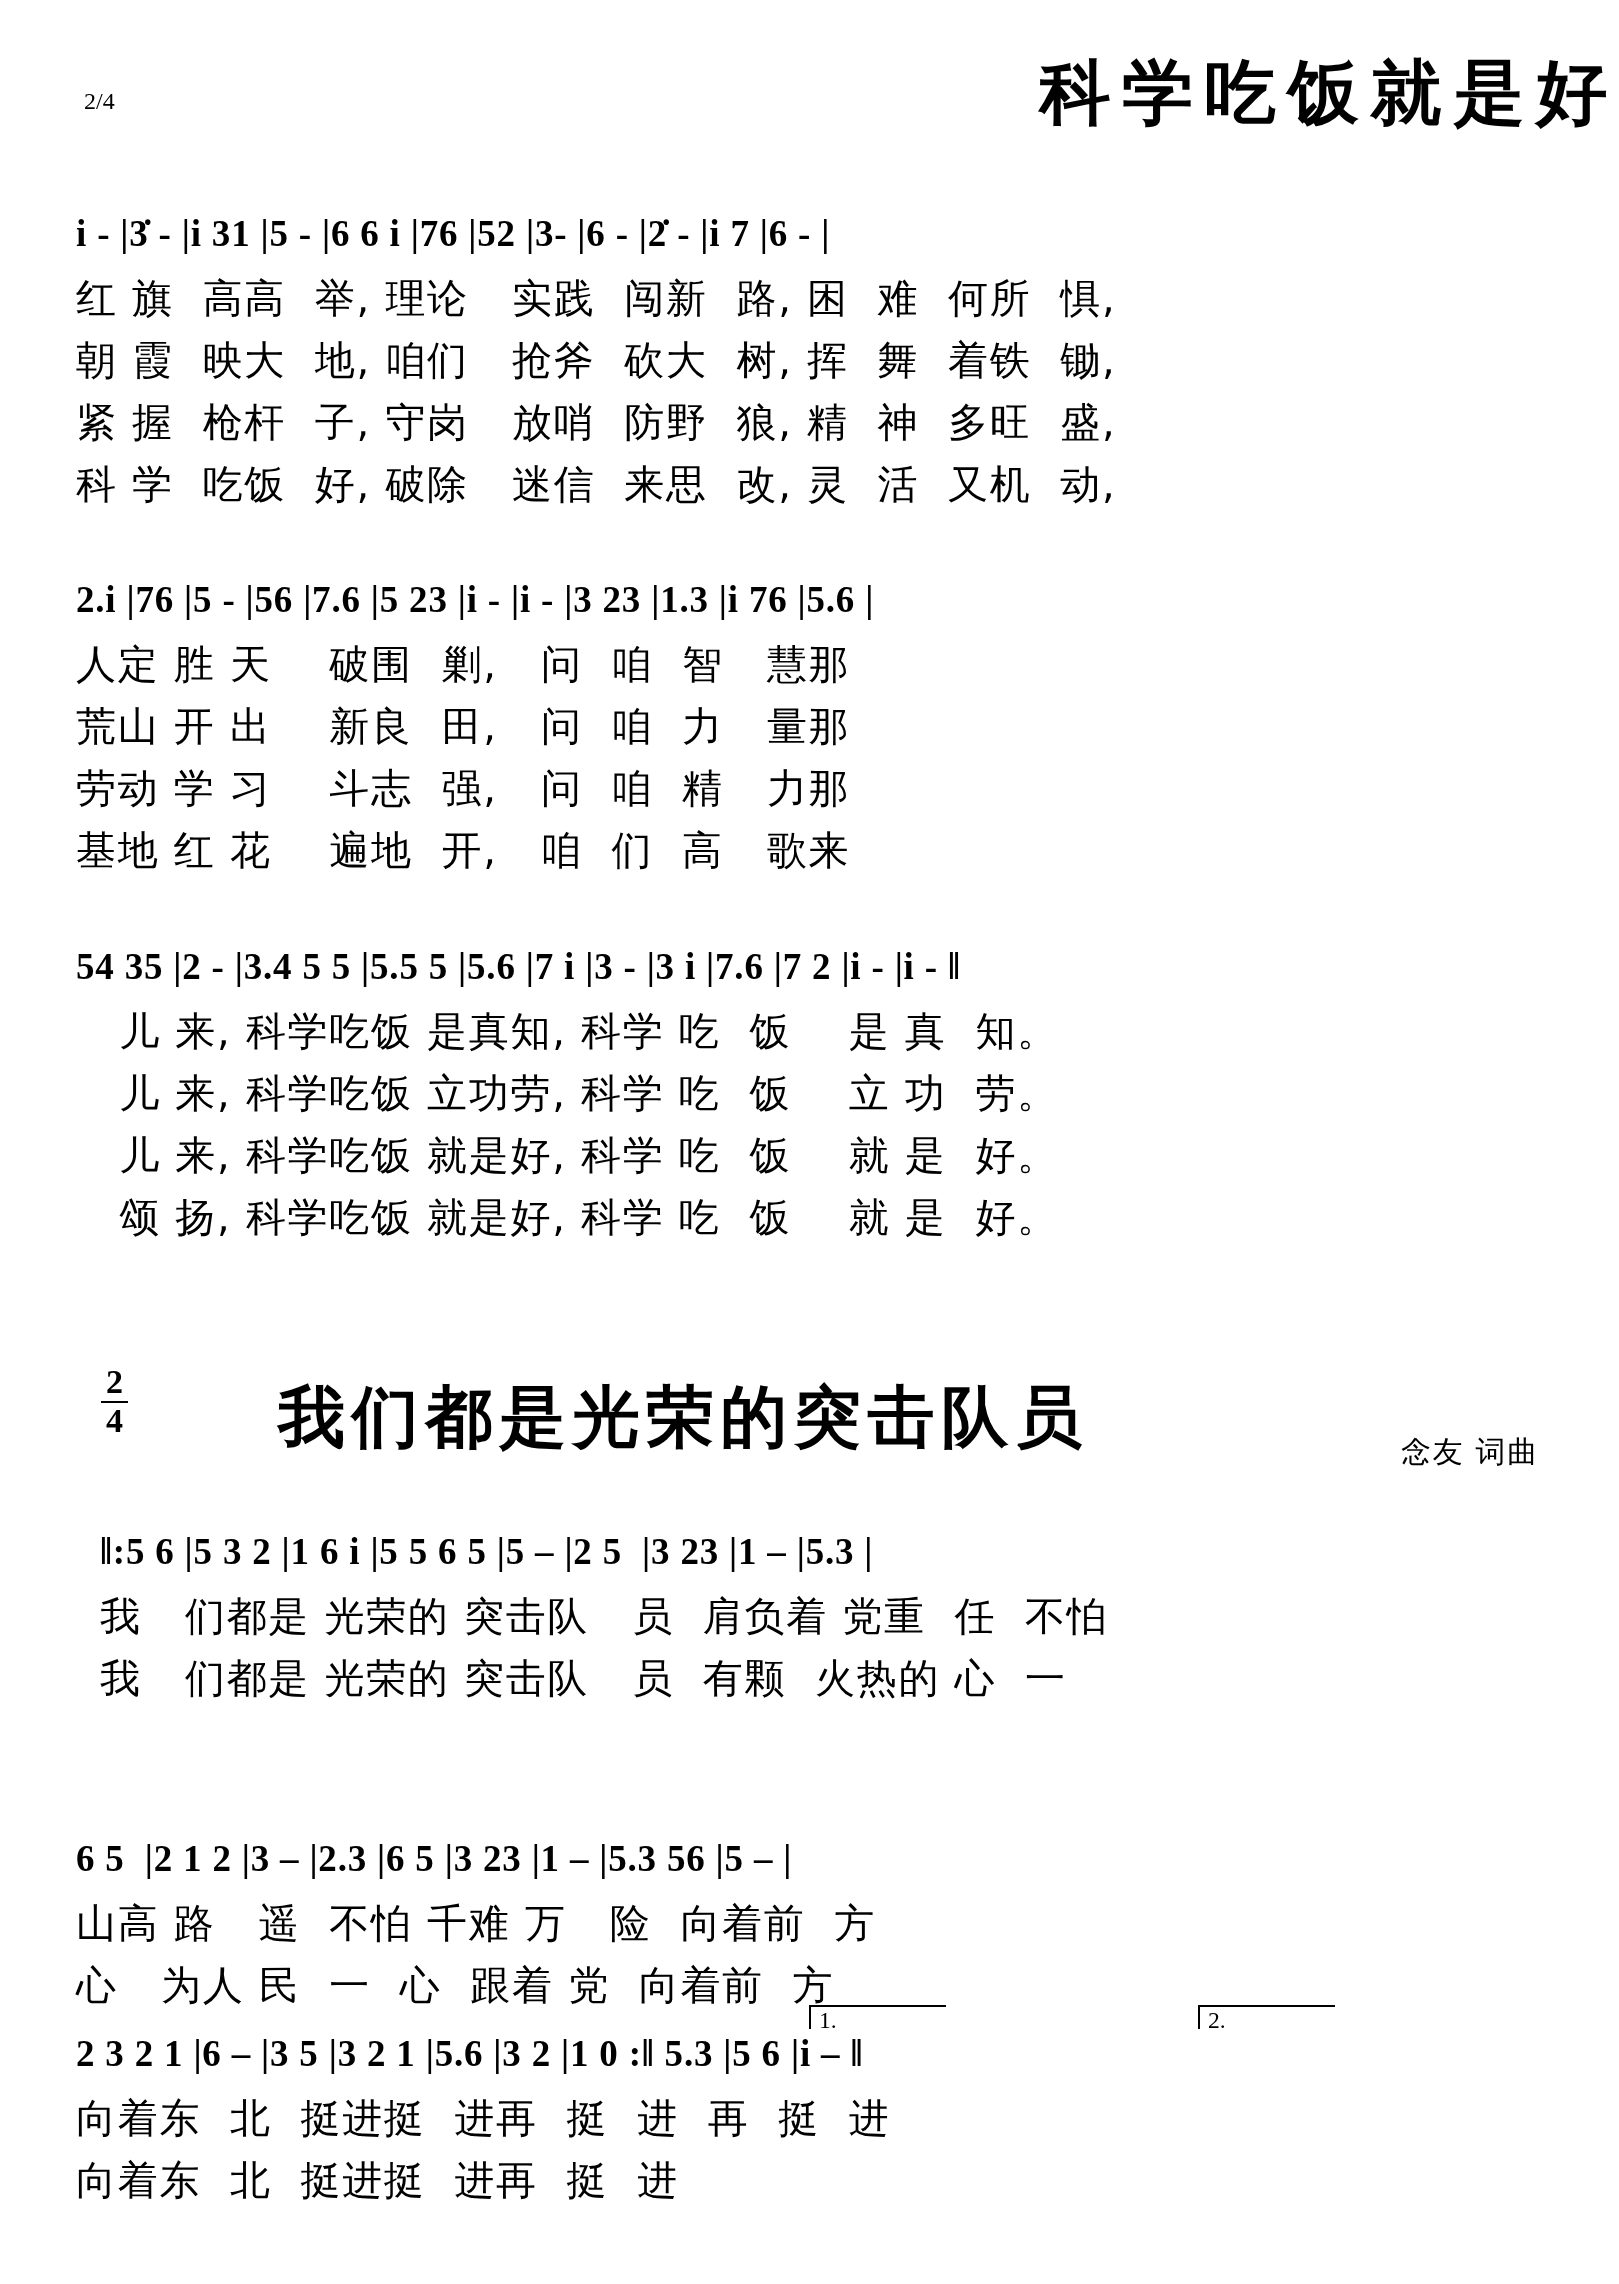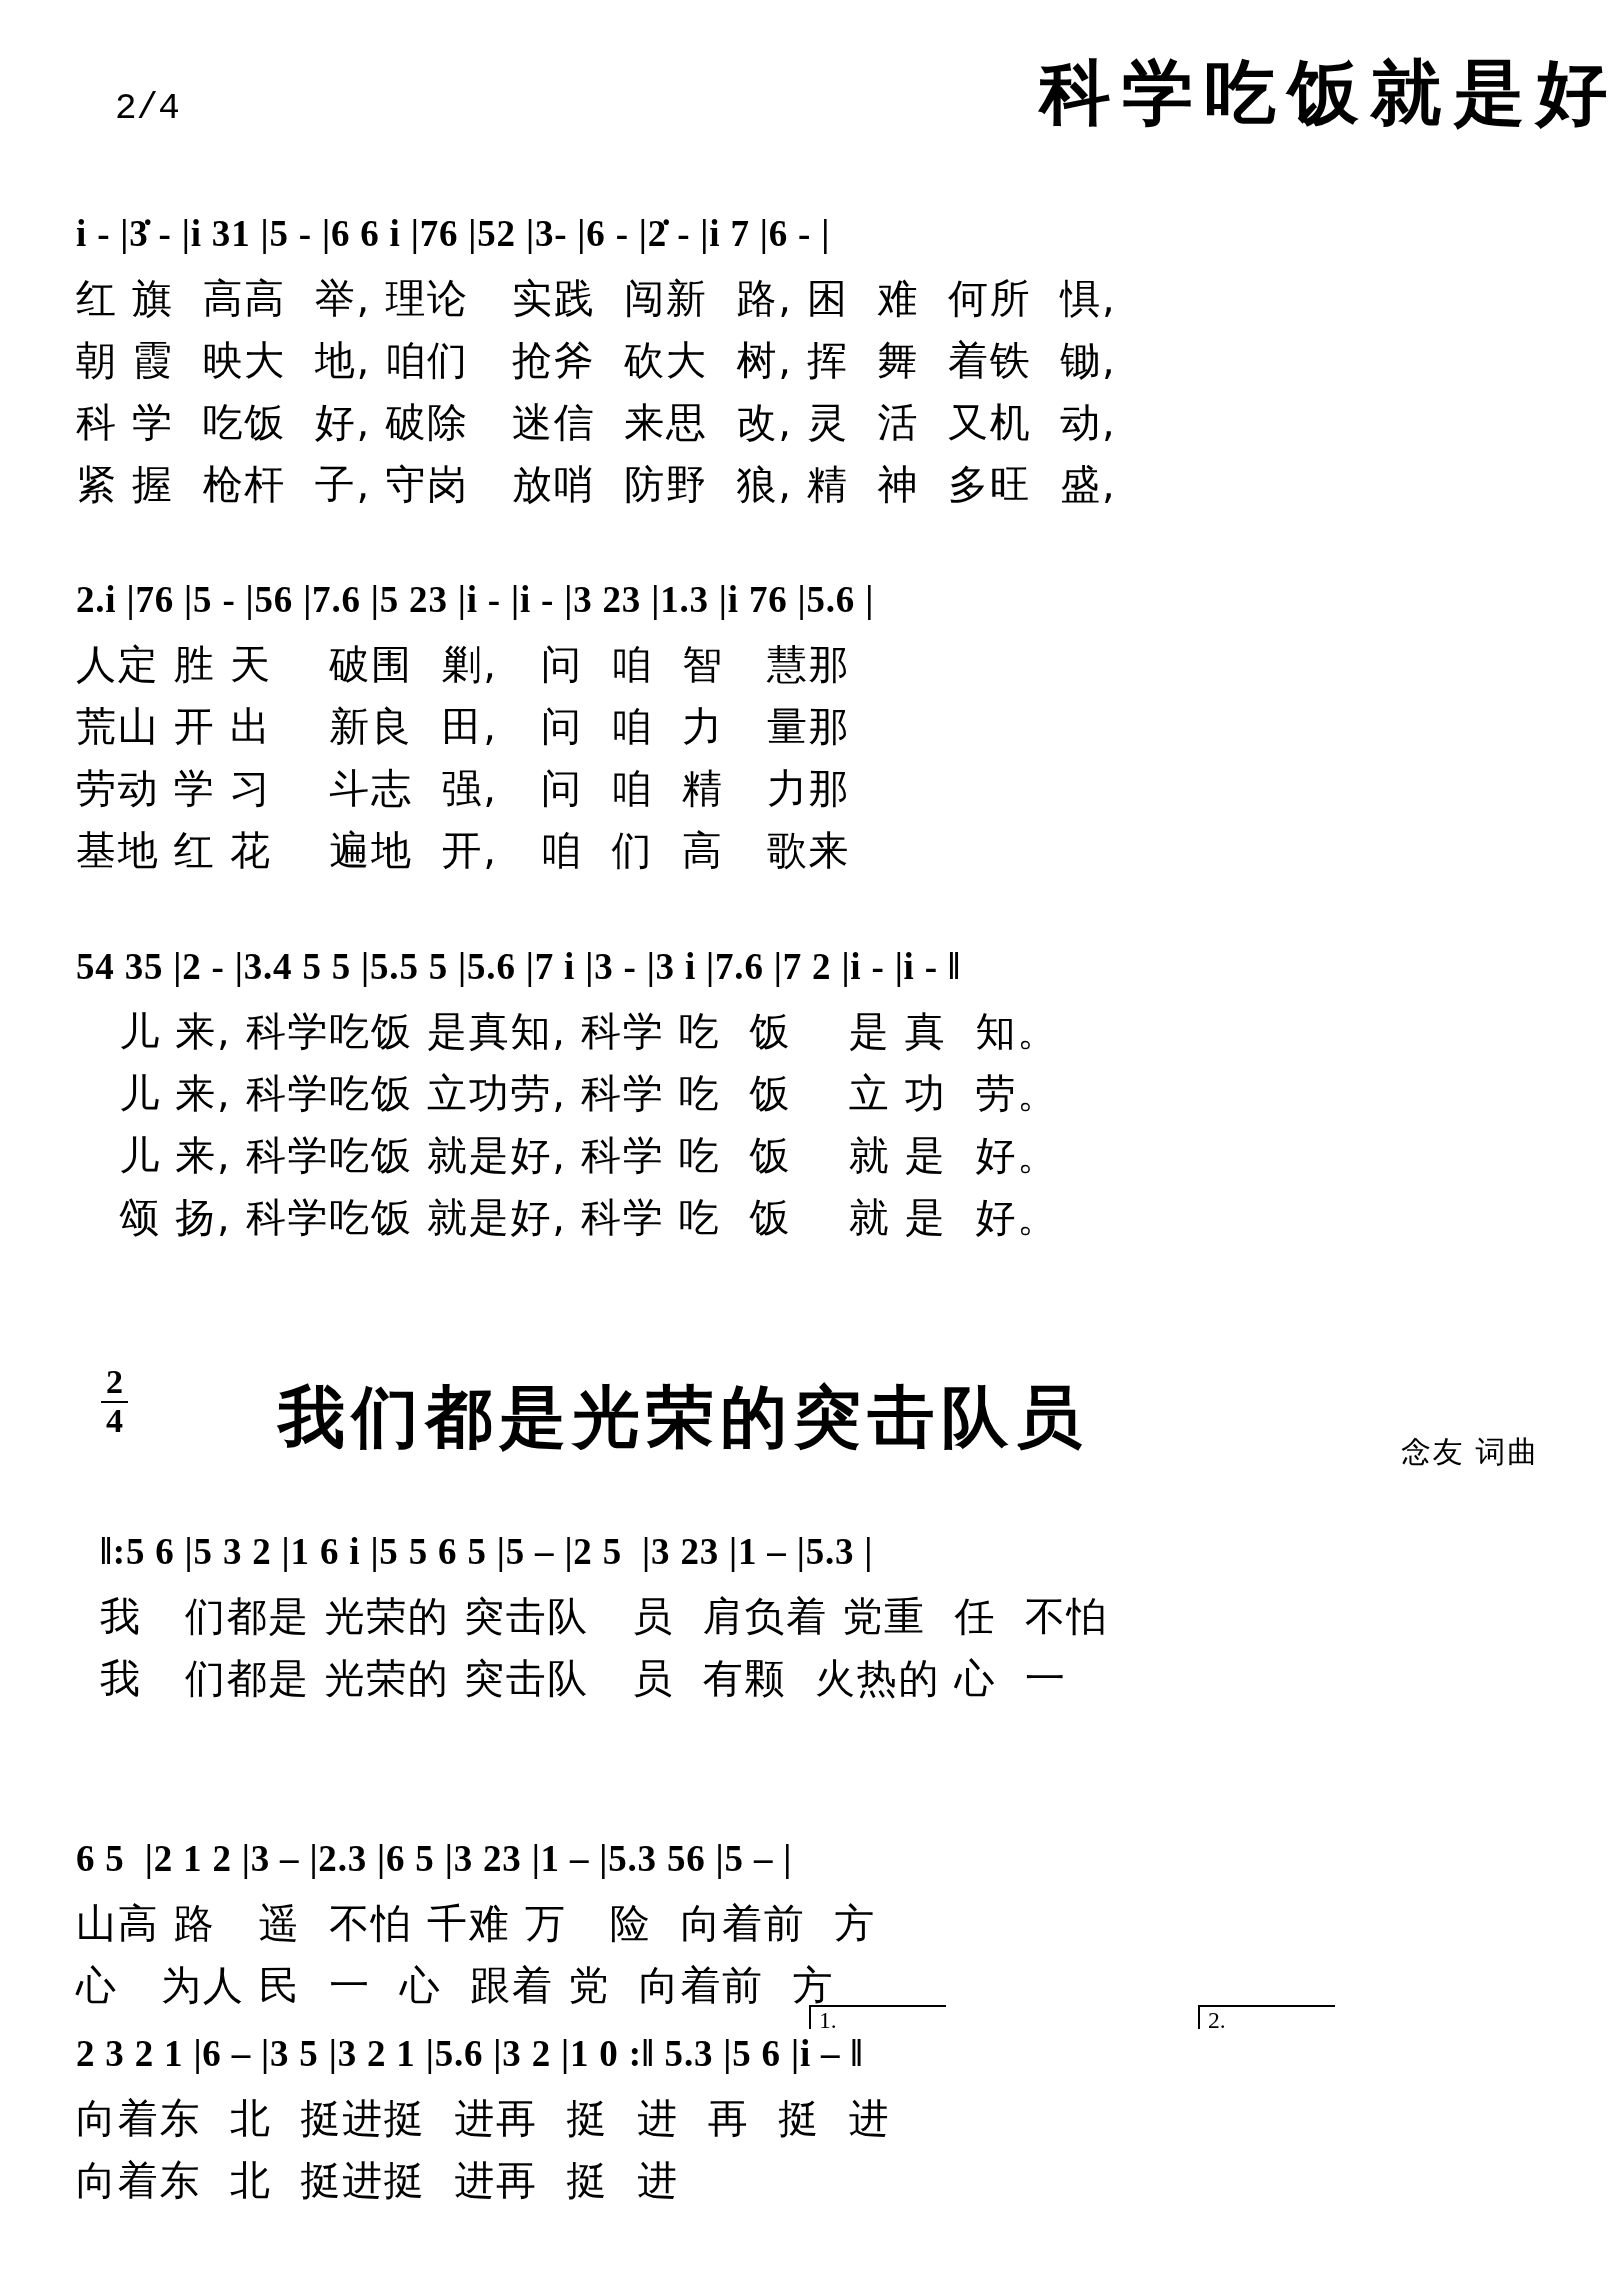--- a/index.html
+++ b/index.html
@@ -20,23 +20,22 @@
     width: 1619px;
     height: 2284px;
     padding: 0;
   }
 
   
   .meter-top {
     position: absolute;
     left: 84px;
     top: 88px;
-    font-size: 36px;
-    font-family: Liberation Mono, monospace;
-    margin-left: 31px;
+    font-size: 24px;
+    font-family: Liberation Serif, serif;
   }
   .title1 {
     position: absolute;
     left: 0;
     right: 0;
     top: 46px;
     text-align: right;
     font-size: 71px;
     font-weight: bold;
     font-family: "DejaVu Serif", serif;
@@ -126,22 +125,22 @@
 <div class="page">
 
   <div class="meter-top">2/4</div>
   <div class="title1">科学吃饭就是好</div>
 
   <div class="system" style="top:215px;">
     <div class="numline">i - |3̇ - |i 31 |5 - |6 6 i |76 |52 |3- |6 - |2̇ - |i 7 |6 - |</div>
     <div class="lyricblock">
       <div class="lyricline">红 旗  高高  举, 理论   实践  闯新  路, 困  难  何所  惧,</div>
       <div class="lyricline">朝 霞  映大  地, 咱们   抢斧  砍大  树, 挥  舞  着铁  锄,</div>
+      <div class="lyricline">紧 握  枪杆  子, 守岗   放哨  防野  狼, 精  神  多旺  盛,</div>
       <div class="lyricline">科 学  吃饭  好, 破除   迷信  来思  改, 灵  活  又机  动,</div>
-      <div class="lyricline">紧 握  枪杆  子, 守岗   放哨  防野  狼, 精  神  多旺  盛,</div>
     </div>
   </div>
 
   <div class="system" style="top:581px;">
     <div class="numline">2.i |76 |5 - |56 |7.6 |5 23 |i - |i - |3 23 |1.3 |i 76 |5.6 |</div>
     <div class="lyricblock">
       <div class="lyricline">人定 胜 天    破围  剿,   问  咱  智   慧那</div>
       <div class="lyricline">荒山 开 出    新良  田,   问  咱  力   量那</div>
       <div class="lyricline">劳动 学 习    斗志  强,   问  咱  精   力那</div>
       <div class="lyricline">基地 红 花    遍地  开,   咱  们  高   歌来</div>

